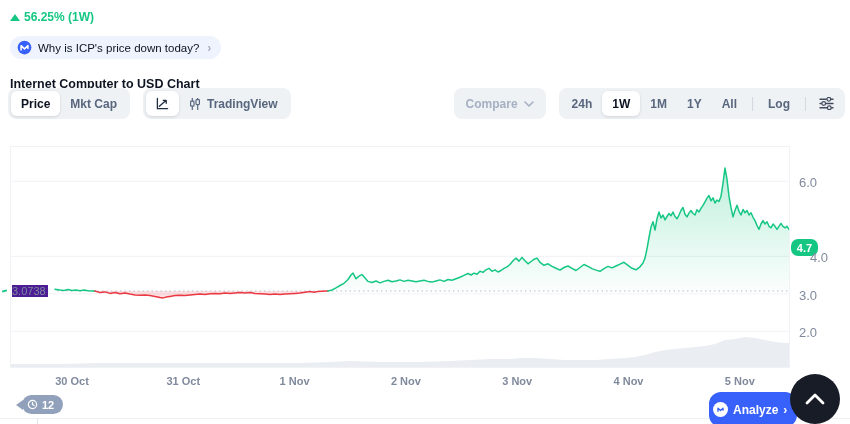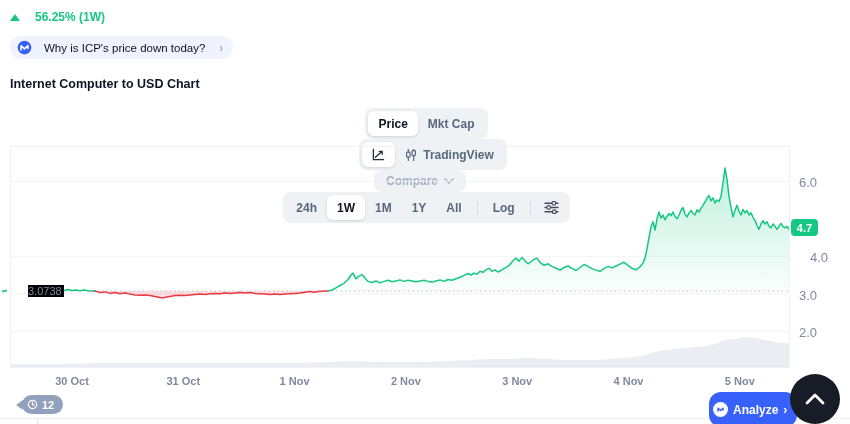--- a/index.html
+++ b/index.html
@@ -2,30 +2,30 @@
 <html><head>
 <meta charset="utf-8">
 <style>
   html,body{margin:0;padding:0;background:#fff;}
   .page{position:relative;width:850px;height:424px;overflow:hidden;background:#fff;
         font-family:"Liberation Sans","DejaVu Sans",sans-serif;color:#0d1421;}
 
   
   .price-row{position:absolute;left:10px;top:0;height:34px;display:flex;align-items:center;gap:10px;}
   .price-val{font-size:31px;font-weight:700;letter-spacing:-0.6px;}
-  .chg{display:flex;align-items:center;gap:15px;color:#16c784;font-weight:700;font-size:12px;}
+  .chg{display:flex;align-items:center;gap:4px;color:#16c784;font-weight:700;font-size:12px;}
   .tri-up{width:0;height:0;border-left:5px solid transparent;border-right:5px solid transparent;border-bottom:7px solid #16c784;}
-  .why-pill{position:absolute;left:10px;top:36px;display:flex;align-items:center;gap:12px;
+  .why-pill{position:absolute;left:10px;top:36px;display:flex;align-items:center;gap:6px;
         background:#eef3fd;border:none;border-radius:12px;height:23px;padding:0 10px 0 7px;
         font-size:11.5px;font-weight:500;color:#0d1421;cursor:pointer;font-family:inherit;}
   .why-chev{color:#a6b0c3;font-size:12px;font-weight:700;margin-left:2px;}
   .chart-heading{position:absolute;left:10px;top:77px;margin:0;font-size:12.5px;font-weight:700;}
 
   
-  .toolbar{position:absolute;left:8px;right:5px;top:108px;height:31px;display:flex;align-items:center;flex-direction:column;}
+  .toolbar{position:absolute;left:8px;right:5px;top:88px;height:31px;display:flex;}
   .seg{display:flex;align-items:center;background:#eff2f5;border-radius:8px;padding:3px;height:31px;box-sizing:border-box;}
   .seg2{margin-left:13px;}
   .seg-btn{border:none;background:transparent;border-radius:6px;padding:0 10px;height:25px;
         font-size:12px;font-weight:600;color:#58667e;display:flex;align-items:center;gap:6px;
         cursor:pointer;font-family:inherit;white-space:nowrap;}
   .seg-btn.active{background:#fff;color:#0d1421;box-shadow:0 1px 3px rgba(20,26,40,.14);}
   .spacer{flex:1;}
   .compare-btn{display:flex;align-items:center;gap:6px;background:#eff2f5;border:none;border-radius:8px;
         height:31px;padding:4px 12px;font-size:12px;font-weight:600;color:#a6b0c3;margin-right:13px;
         cursor:pointer;font-family:inherit;}
@@ -35,21 +35,21 @@
         padding:0 8px;cursor:pointer;border-radius:6px;}
 
   
   .plot-border{position:absolute;left:10px;top:146px;width:780px;height:222px;
         border:1px solid #f0f2f5;box-sizing:border-box;pointer-events:none;}
   .chart-svg{position:absolute;left:10px;top:146px;}
   .ylabel{position:absolute;left:799px;width:40px;font-size:13px;color:#808a9d;}
   .xlabel{position:absolute;top:375px;font-size:11px;color:#808a9d;transform:translateX(-50%);white-space:nowrap;font-weight:bold;}
   .price-badge{position:absolute;left:791px;width:27px;height:17px;background:#16c784;color:#fff;
         font-size:11px;font-weight:700;border-radius:4px;display:flex;align-items:center;justify-content:center;}
-  .baseline-label{position:absolute;left:12px;top:285px;font-size:11px;color:#7d8aa0;background:#000000;padding:0 2px 0 0;margin-left:16px;}
+  .baseline-label{position:absolute;left:12px;top:285px;font-size:11px;color:#7d8aa0;background:#4c1d95;padding:0 2px 0 0;}
   .baseline-tick{position:absolute;left:2px;top:290px;width:5px;height:2px;background:#16c784;transform:rotate(-14deg);}
   .watermark{position:absolute;left:644px;top:311px;display:flex;align-items:center;gap:7px;}
   .watermark-text{font-size:16px;font-weight:700;color:#d9dfeb;letter-spacing:0.2px;}
 
   
   .bottom-divider{position:absolute;left:0;right:0;top:418px;height:1px;background:#eef1f4;}
   .bottom-tick{position:absolute;left:37px;top:418px;width:1px;height:6px;background:#e2e7ee;}
   .history-badge{position:absolute;left:22px;top:395px;height:19px;background:#92a1bb;border:none;border-radius:10px;
         color:#fff;display:flex;align-items:center;gap:4px;padding:0 9px 0 5px;font-size:11px;font-weight:700;cursor:pointer;font-family:inherit;}
   .history-badge::before{content:"";position:absolute;left:-6px;top:50%;transform:translateY(-50%);
@@ -160,21 +160,21 @@
       <line x1="47" x2="780" y1="145.0" y2="145.0" stroke="#b6bfce" stroke-width="1" stroke-dasharray="1.5 3"></line>
       <path d="M45 143.3 L50 144.0 L54 144.4 L58 143.6 L62 144.4 L66 144.0 L70 144.8 L74 144.0 L78 144.8 L82 144.9 L85 145.0" fill="none" stroke="#16c784" stroke-width="1.5" stroke-linejoin="round" stroke-linecap="round"></path>
       <path d="M85 145.0 L90 146.6 L95 145.9 L100 147.4 L105 146.6 L110 147.8 L115 147.0 L120 148.1 L125 148.9 L130 149.3 L135 148.9 L140 149.6 L145 150.4 L150 151.5 L153 151.9 L156 151.1 L160 150.4 L165 149.6 L170 149.3 L175 149.6 L180 148.9 L185 148.5 L190 148.1 L195 148.5 L200 147.8 L205 147.4 L210 147.8 L215 147.0 L220 147.4 L225 147.0 L230 146.6 L235 147.0 L240 146.6 L245 147.4 L250 147.8 L255 148.1 L260 148.5 L265 148.1 L270 148.5 L275 148.1 L280 147.8 L285 147.4 L290 147.0 L295 146.3 L300 145.5 L304 146.3 L308 145.5 L312 145.3 L316 145.1 L318 145.0" fill="none" stroke="#ea3943" stroke-width="1.5" stroke-linejoin="round" stroke-linecap="round"></path>
       <path d="M318 145.0 L322 144.0 L326 141.8 L330 139.5 L334 137.3 L338 133.5 L341 129.0 L343 127.1 L346 132.8 L349 130.1 L352 128.6 L355 132.0 L358 135.4 L362 136.5 L366 135.0 L370 136.9 L374 135.4 L378 134.3 L382 135.8 L386 135.0 L390 133.9 L394 135.4 L398 134.3 L402 135.0 L406 135.8 L410 135.0 L414 134.3 L418 135.4 L422 136.1 L426 135.0 L430 133.9 L434 135.4 L438 133.5 L442 134.3 L446 132.8 L450 131.3 L454 129.4 L458 127.5 L461 129.0 L464 127.1 L467 128.3 L470 125.3 L473 126.4 L476 123.8 L479 122.3 L482 125.3 L485 123.8 L488 126.0 L491 124.5 L494 122.3 L497 120.8 L500 118.5 L503 114.8 L506 112.1 L509 115.1 L512 111.4 L515 114.8 L518 117.8 L521 115.5 L524 113.3 L527 112.1 L530 116.3 L534 119.3 L538 117.8 L542 120.4 L546 122.3 L550 124.1 L554 121.5 L558 120.0 L562 122.3 L566 124.5 L570 121.5 L574 118.5 L578 120.4 L582 122.6 L586 124.1 L590 125.3 L594 122.6 L598 120.4 L602 121.9 L606 120.0 L610 118.1 L614 116.3 L618 119.3 L622 122.3 L626 123.8 L630 120.8 L633 117.0 L635 112.1 L637 102.8 L639 91.5 L641 81.0 L643 75.8 L645 84.0 L647 72.8 L649 66.0 L651 72.0 L653 69.0 L655 73.9 L657 70.5 L659 67.5 L661 69.8 L663 66.0 L665 70.5 L667 72.8 L669 69.0 L671 64.5 L673 61.5 L675 68.3 L677 70.9 L679 67.1 L681 64.5 L683 67.5 L685 69.0 L687 63.8 L689 66.0 L691 62.3 L693 59.3 L695 55.9 L697 52.1 L699 49.5 L701 54.8 L703 51.8 L705 57.0 L707 54.0 L709 55.5 L711 50.3 L713 37.1 L715 22.1 L717 33.4 L719 50.3 L721 61.5 L723 70.9 L725 64.5 L727 59.3 L729 65.3 L731 69.0 L733 63.4 L735 66.8 L737 64.5 L739 69.0 L741 66.8 L743 71.3 L745 74.6 L747 79.5 L749 83.3 L751 78.0 L753 74.6 L755 78.0 L757 75.8 L759 80.3 L761 81.8 L763 78.0 L765 80.3 L767 83.3 L769 80.3 L771 77.3 L773 80.3 L775 81.8 L777 80.3 L779 83.3 L780 84.0" fill="none" stroke="#16c784" stroke-width="1.5" stroke-linejoin="round" stroke-linecap="round"></path>
     </svg>
   <div class="plot-border"></div>
 
 
   <span class="baseline-tick"></span>
   <span class="baseline-label">3.0738</span>
-  <div class="price-badge" style="top: 219px;">4.7</div>
+  <div class="price-badge" style="top: 239px; border-radius: 7px;">4.7</div>
 
   <div id="ylabels">
       <div class="ylabel" style="top: 175.267px;">6.0</div>
       <div class="ylabel" style="top: 250.267px; text-align: center;">4.0</div>
       <div class="ylabel" style="top: 287.767px;">3.0</div>
       <div class="ylabel" style="top: 325.267px;">2.0</div>
     </div>
   <div id="xlabels">
       <div class="xlabel" style="left: 72px;">30 Oct</div>
       <div class="xlabel" style="left: 183.3px;">31 Oct</div>

